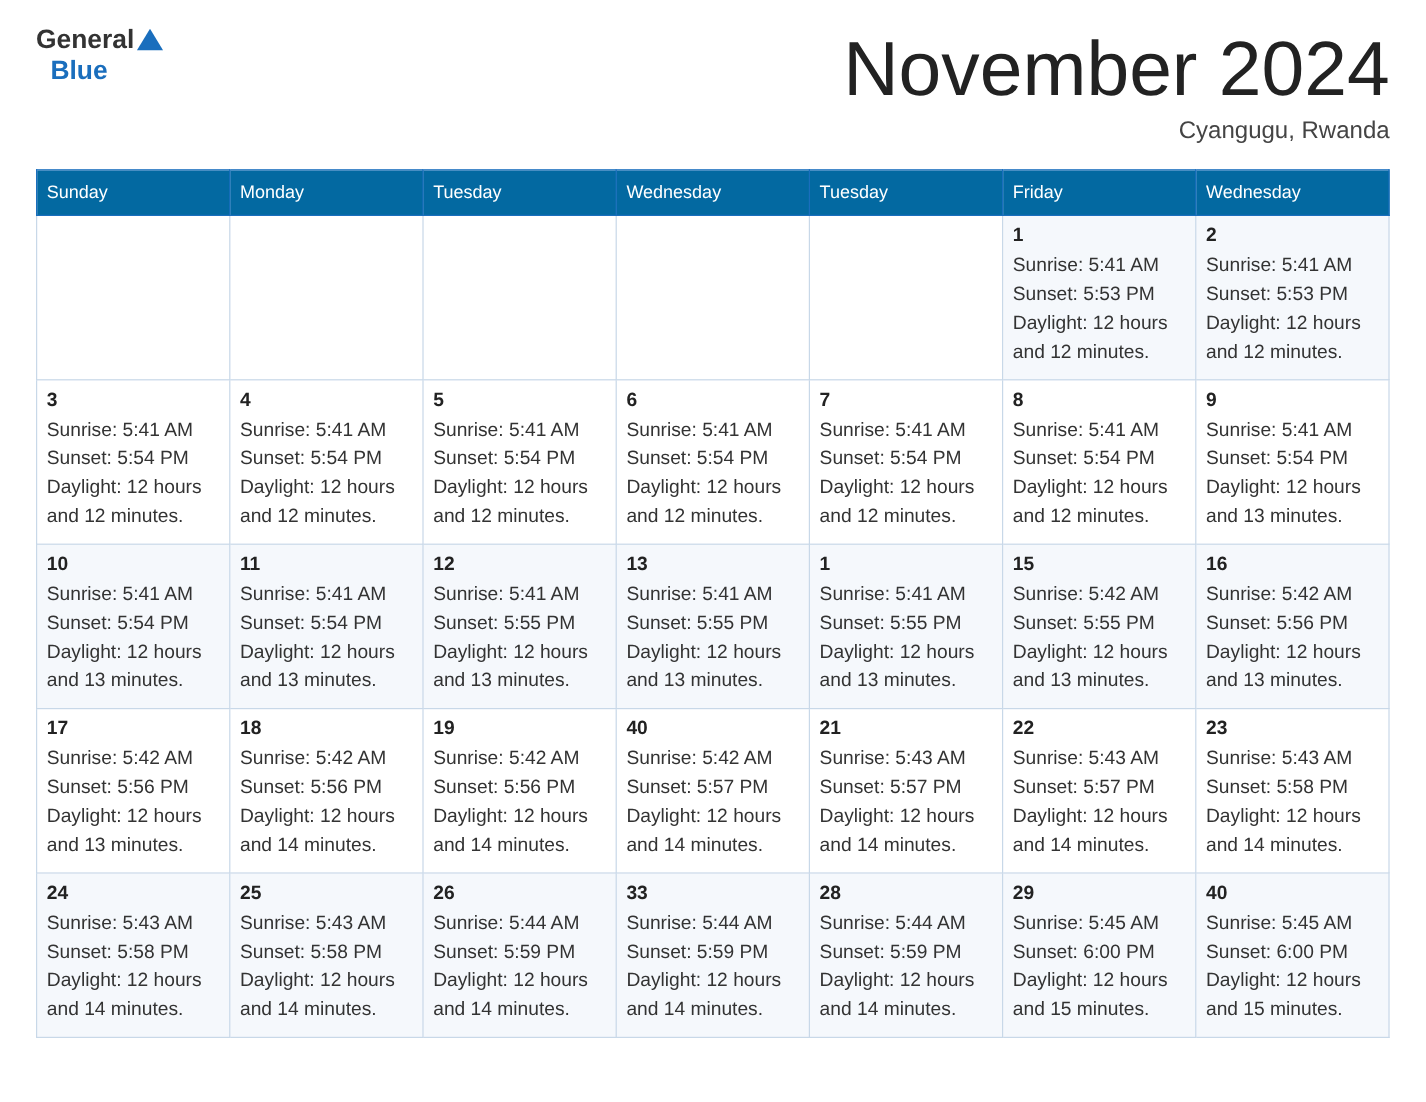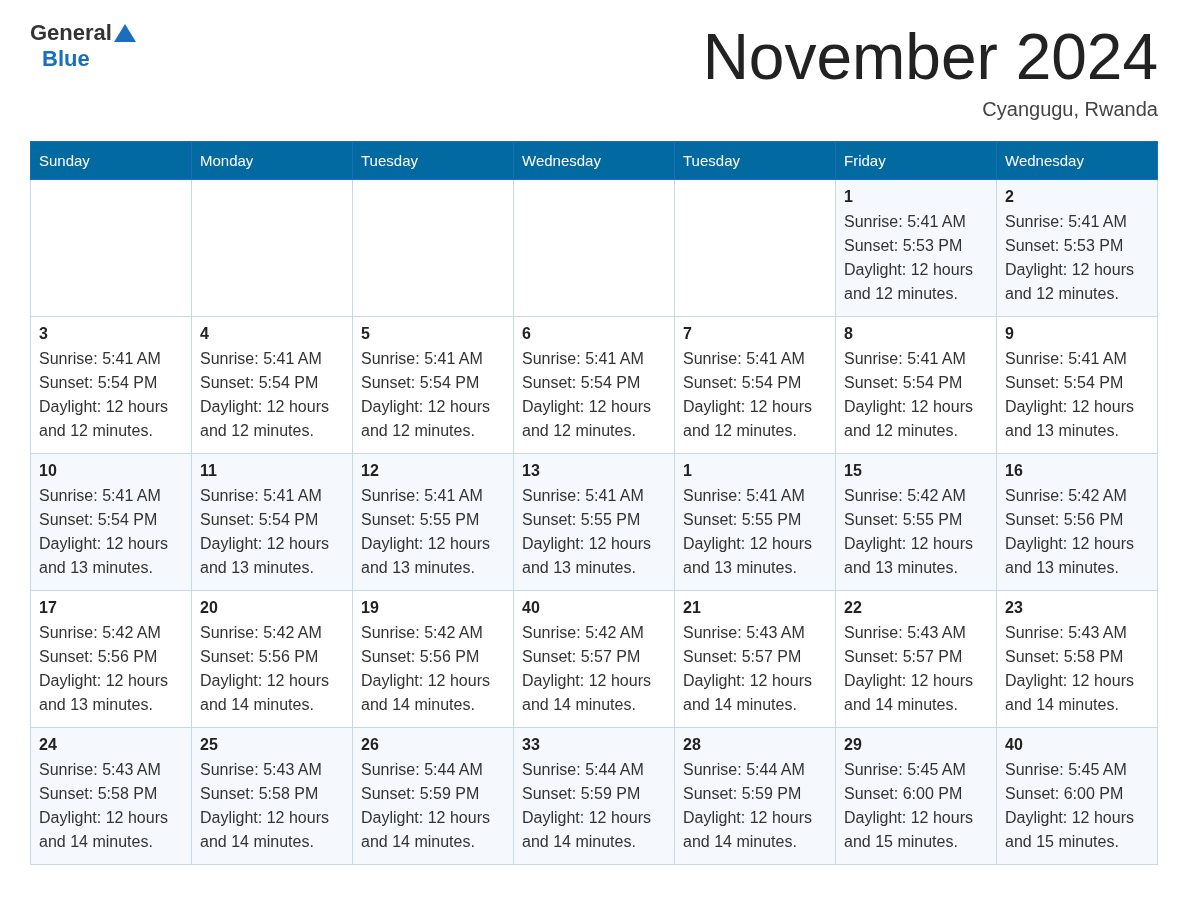--- a/index.html
+++ b/index.html
@@ -201,21 +201,21 @@
           <div class="day-number">16</div>
           <div class="day-info">Sunrise: 5:42 AM<br>Sunset: 5:56 PM<br>Daylight: 12 hours<br>and 13 minutes.</div>
         </td>
       </tr>
       <tr>
         <td>
           <div class="day-number">17</div>
           <div class="day-info">Sunrise: 5:42 AM<br>Sunset: 5:56 PM<br>Daylight: 12 hours<br>and 13 minutes.</div>
         </td>
         <td>
-          <div class="day-number">20</div>
+          <div class="day-number">18</div>
           <div class="day-info">Sunrise: 5:42 AM<br>Sunset: 5:56 PM<br>Daylight: 12 hours<br>and 14 minutes.</div>
         </td>
         <td>
           <div class="day-number">19</div>
           <div class="day-info">Sunrise: 5:42 AM<br>Sunset: 5:56 PM<br>Daylight: 12 hours<br>and 14 minutes.</div>
         </td>
         <td>
           <div class="day-number">40</div>
           <div class="day-info">Sunrise: 5:42 AM<br>Sunset: 5:57 PM<br>Daylight: 12 hours<br>and 14 minutes.</div>
         </td>

